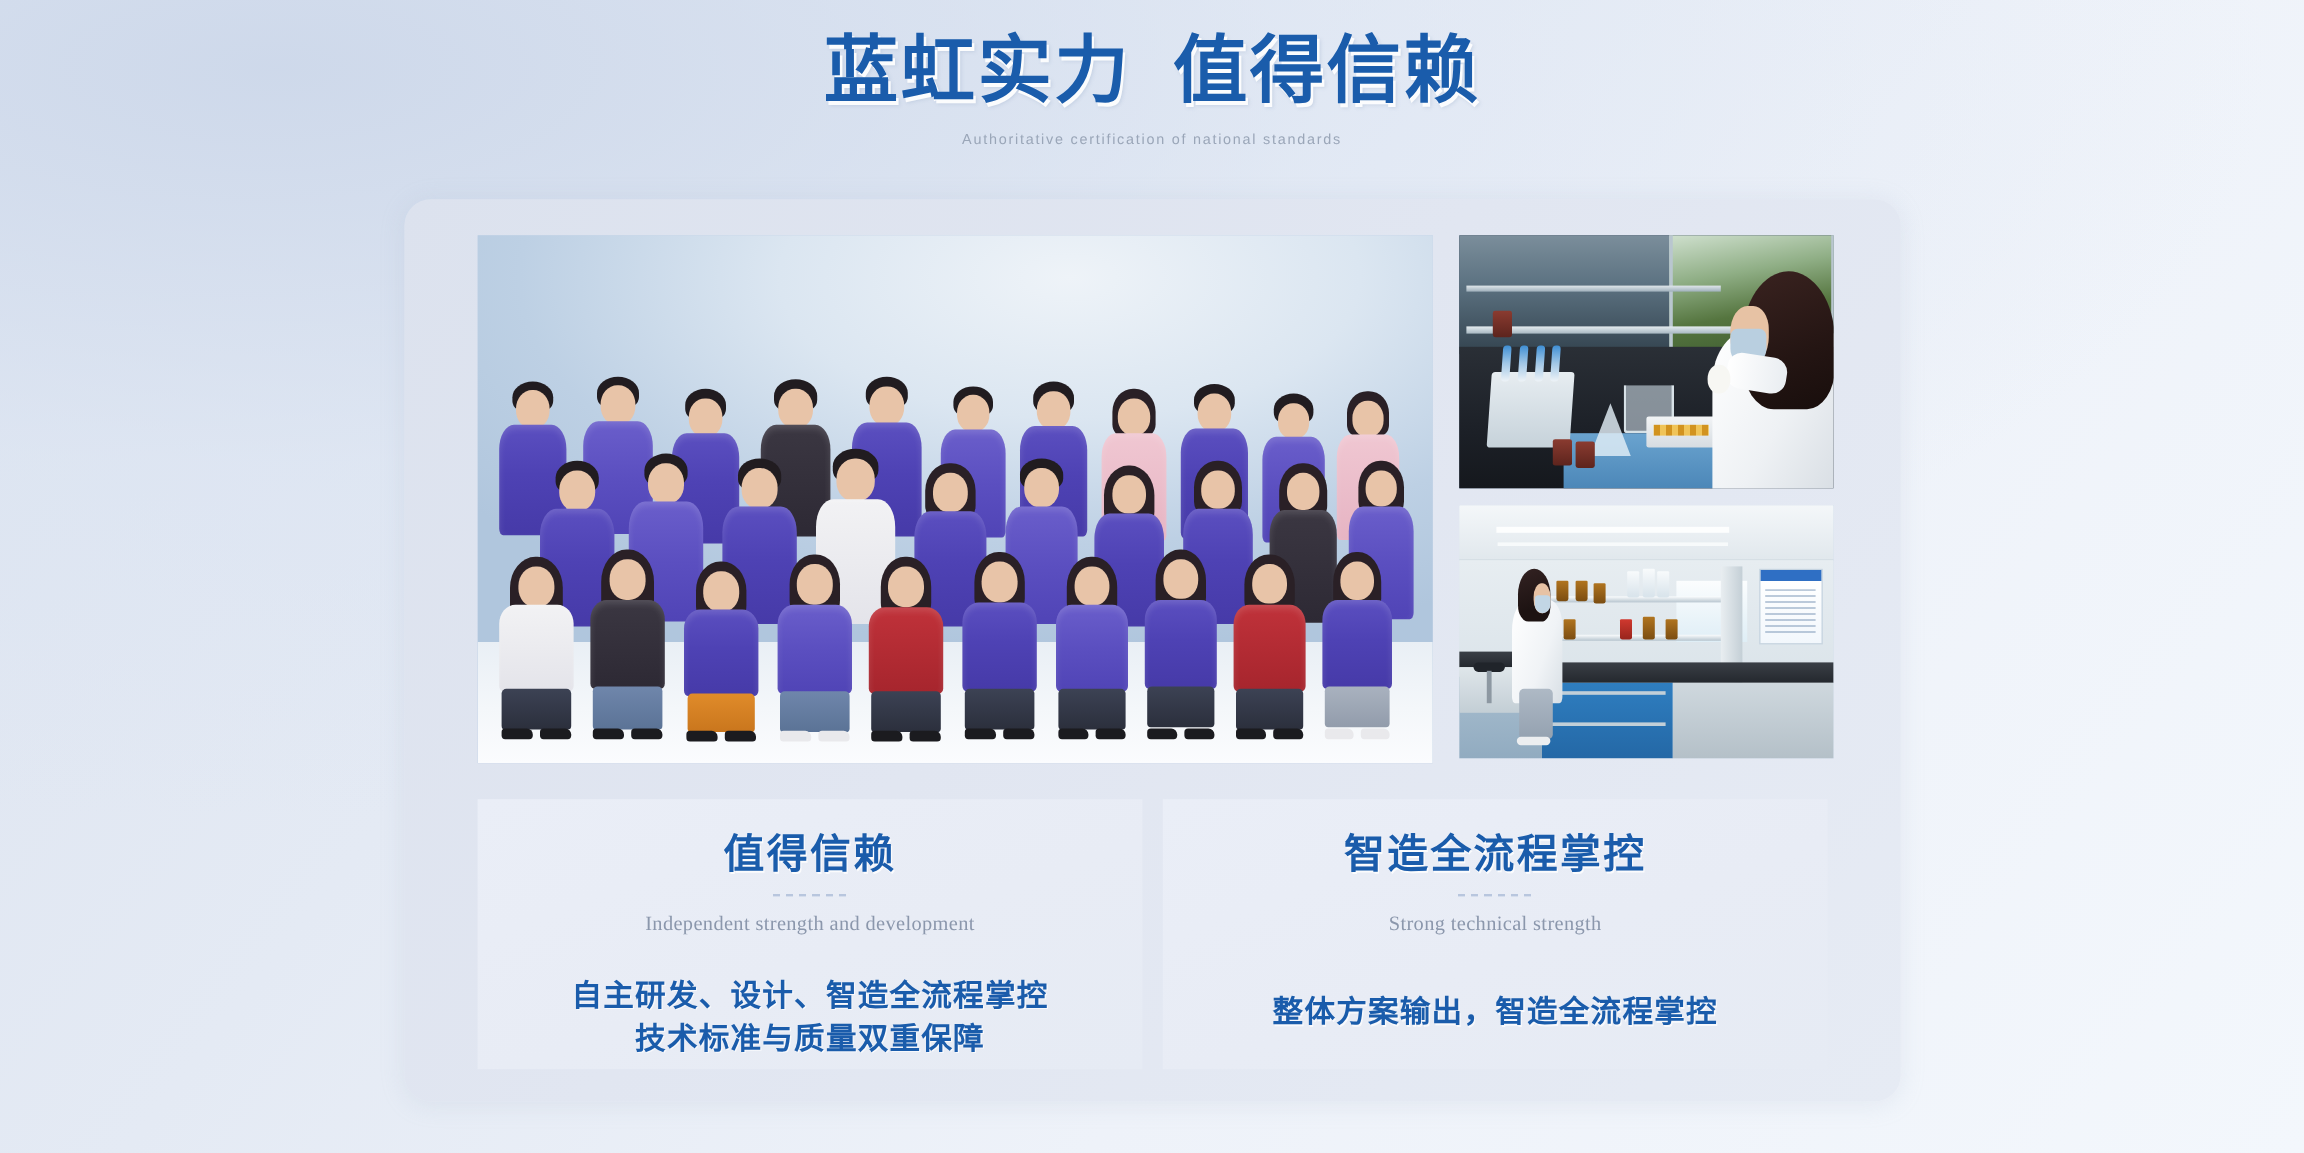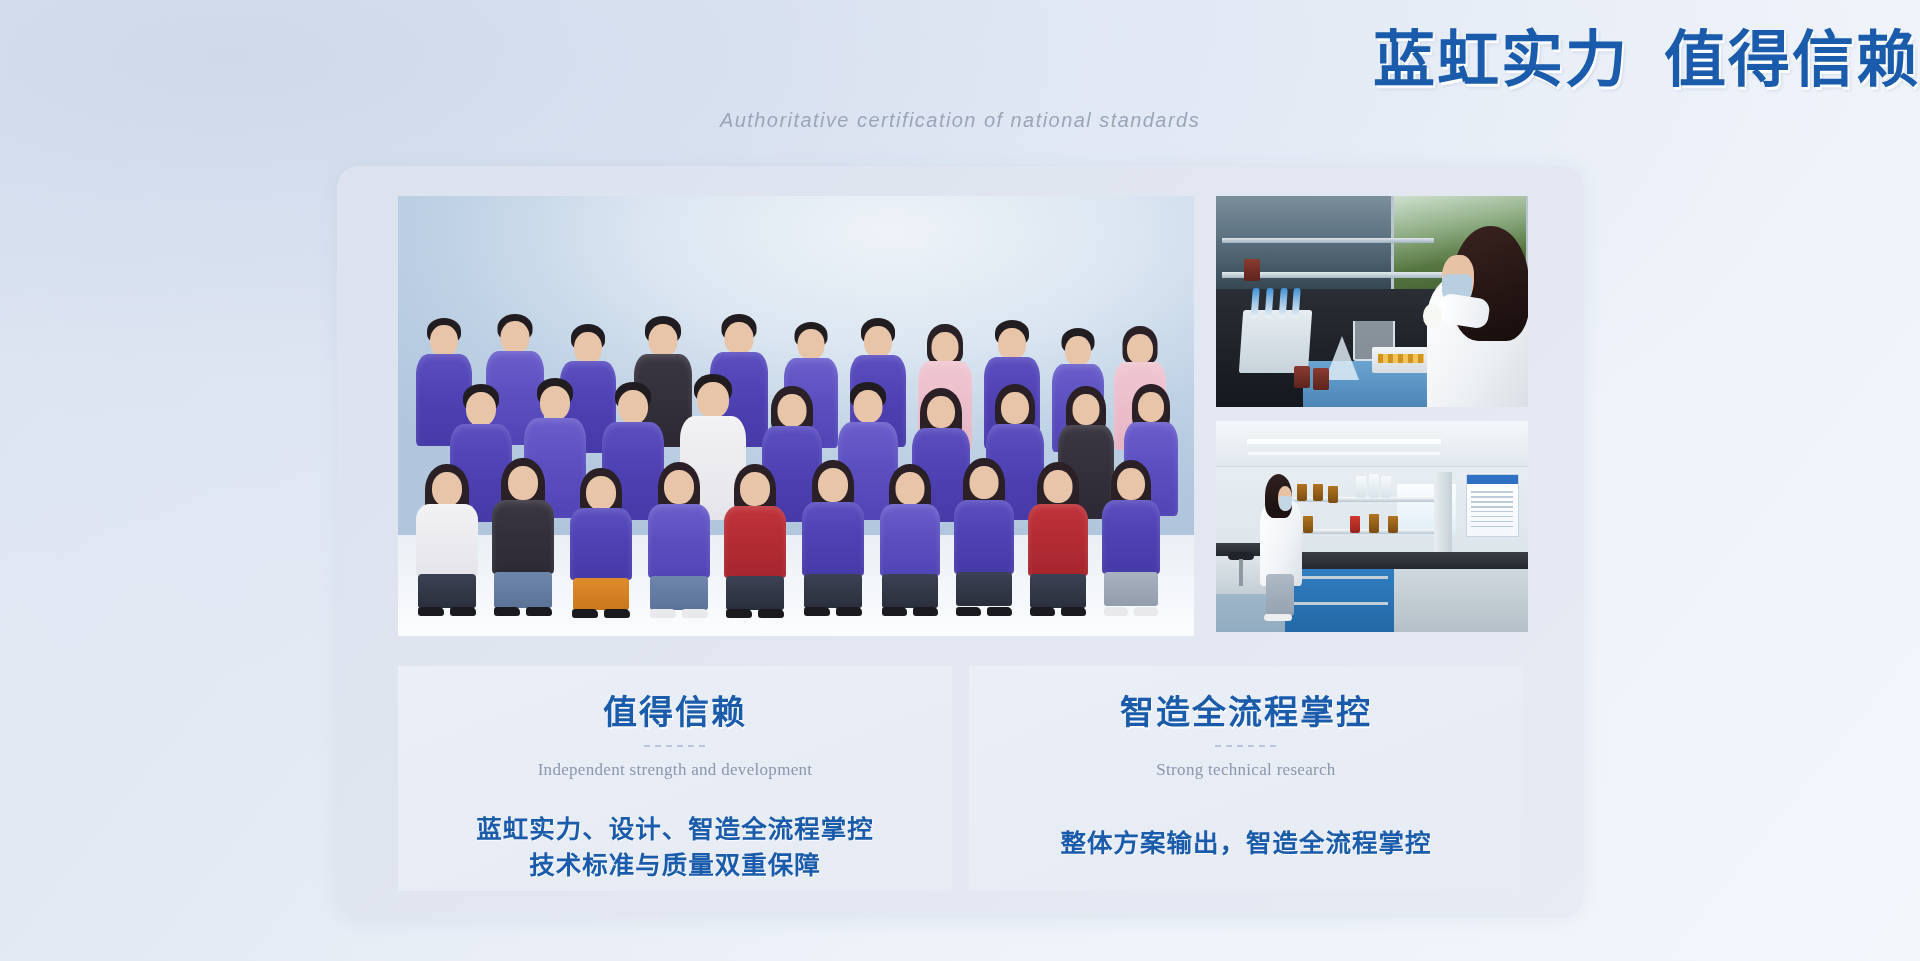--- a/index.html
+++ b/index.html
@@ -26,30 +26,28 @@
   }
   .main-title {
     font-family:"Liberation Serif","DejaVu Serif",serif;
     font-size:62px;
     font-weight:700;
     letter-spacing:2px;
     color:#1a5cab;
     line-height:1.25;
     text-shadow:2px 3px 0 rgba(255,255,255,0.92), 3px 4px 3px rgba(150,170,200,0.30);
     white-space:pre;
-    text-align:right;
   }
   .main-subtitle {
     margin-top:9px;
     font-family:"Liberation Sans","DejaVu Sans",sans-serif;
-    font-size:20px;
+    font-size:12px;
     font-weight:400;
     letter-spacing:1.45px;
     color:#9aa6b8;
-    font-style:italic;
   }
 
   
   .panel {
     position:absolute;
     left:337px; top:166px;
     width:1247px; height:752px;
     border-radius:22px;
     background:linear-gradient(135deg, #dce2ee 0%, #e1e6f1 45%, #e6ebf4 100%);
     box-shadow:0 2px 20px rgba(160,175,200,0.18);
@@ -642,24 +640,24 @@
       </div>
     </div>
   </div>
 
   <div class="cards">
 
     <div class="card">
       <div class="card-title">值得信赖</div>
       <div class="card-divider"></div>
       <div class="card-sub">Independent strength and development</div>
-      <div class="card-body">蓝虹实力、设计、智造全流程掌控
+      <div class="card-body">自主研发、设计、智造全流程掌控
 技术标准与质量双重保障</div>
     </div>
 
     <div class="card">
       <div class="card-title">智造全流程掌控</div>
       <div class="card-divider"></div>
-      <div class="card-sub">Strong technical research</div>
+      <div class="card-sub">Strong technical strength</div>
       <div class="card-body single">整体方案输出，智造全流程掌控</div>
     </div>
   </div>
 </div>
 
 </body></html>

